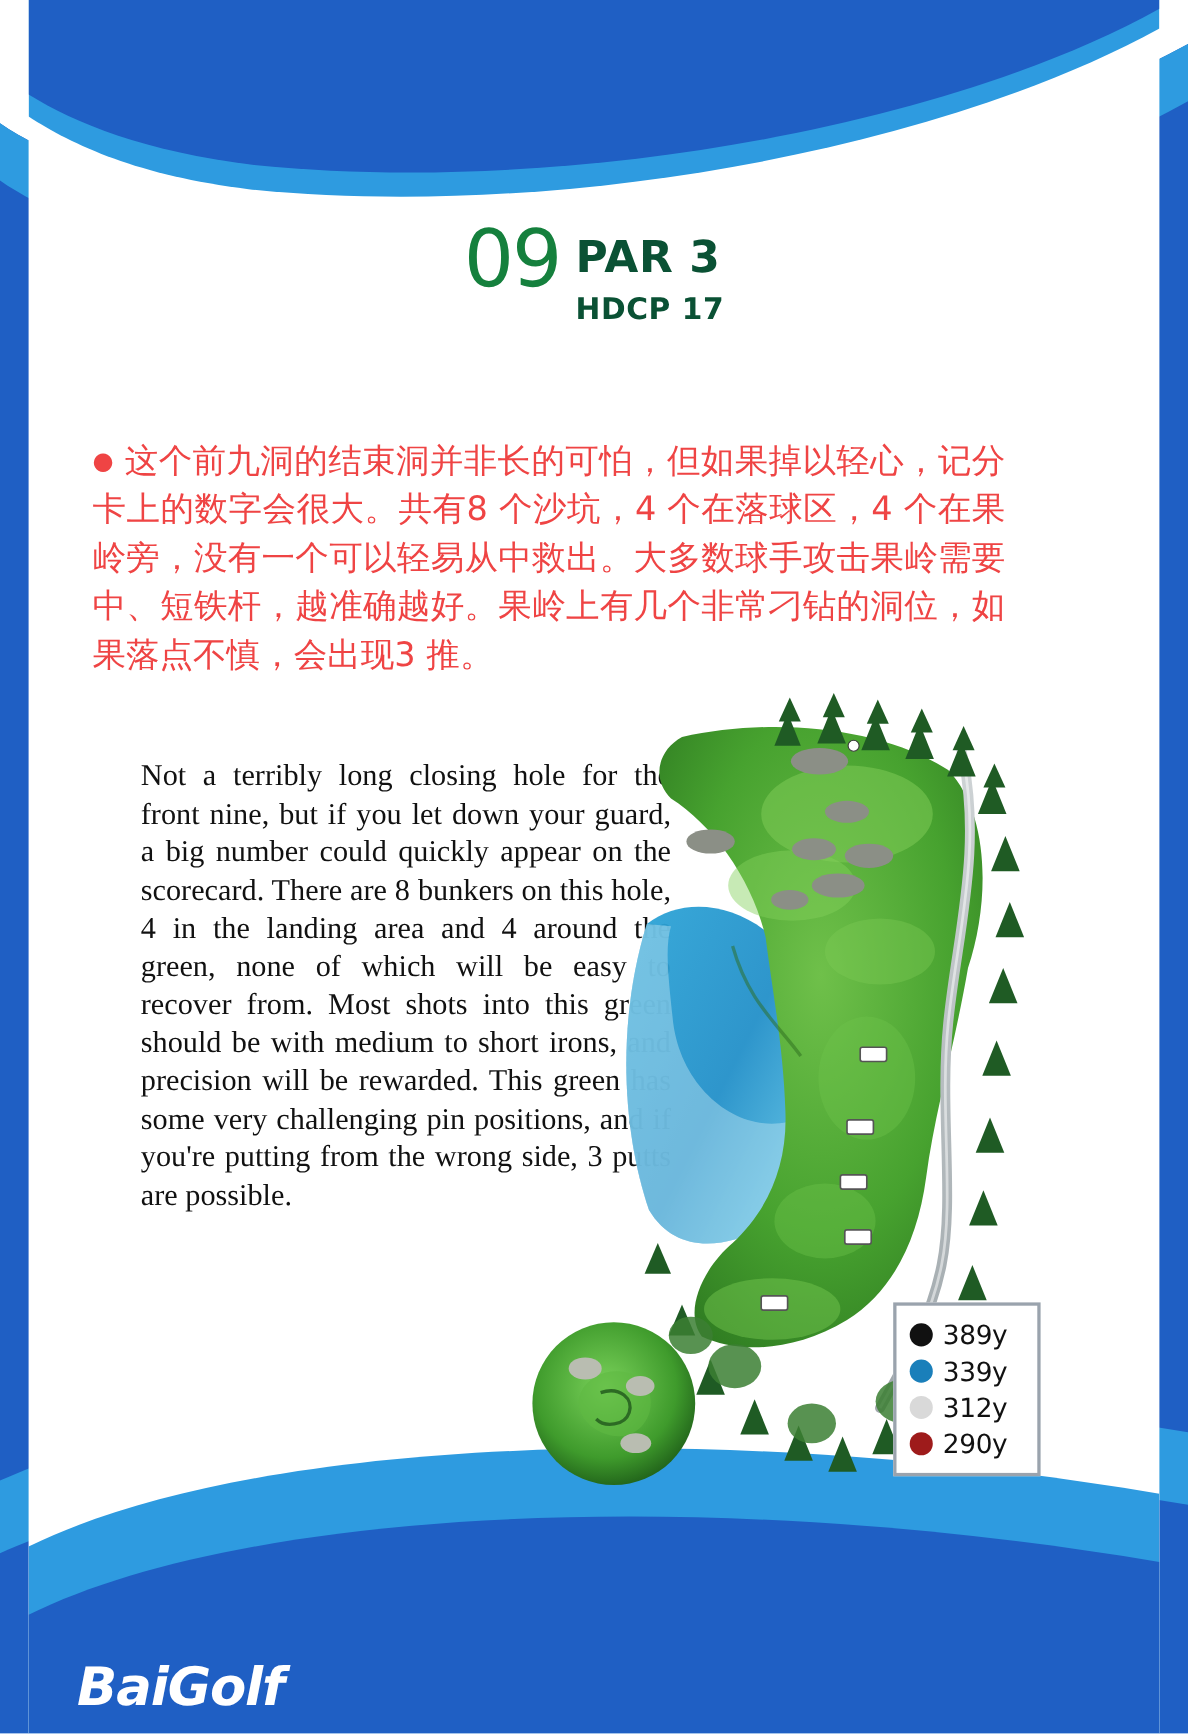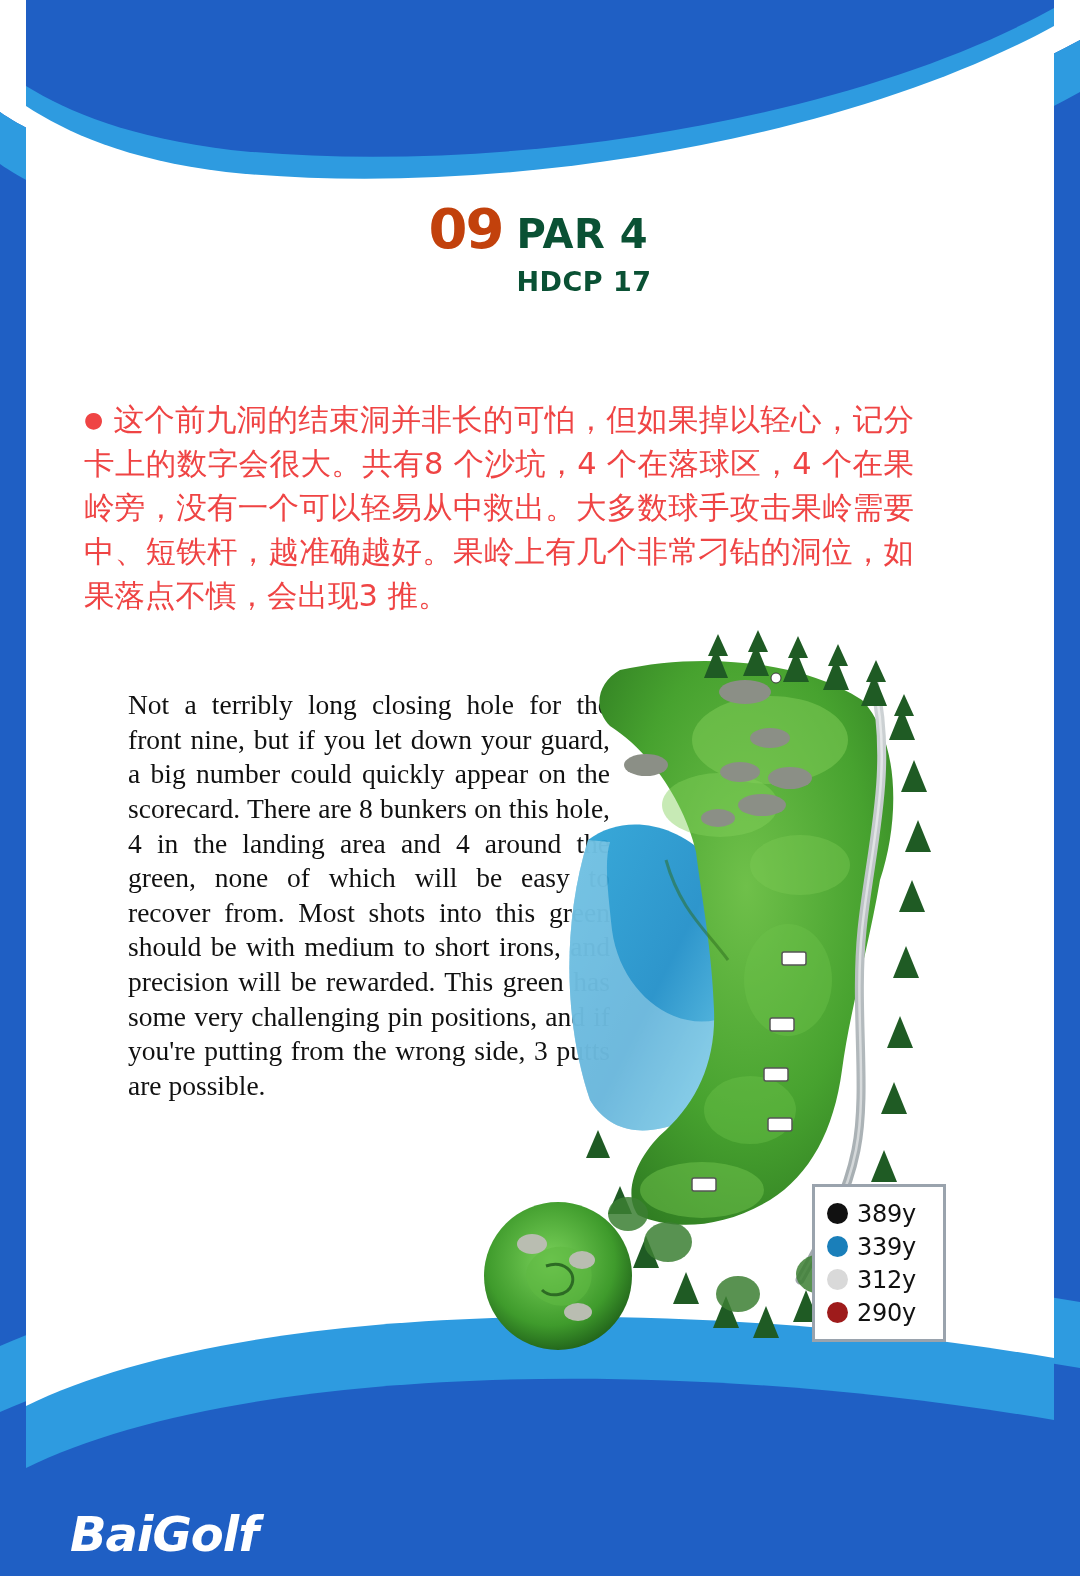--- a/index.html
+++ b/index.html
@@ -46,25 +46,25 @@
     position: absolute;
     left: 0; right: 0;
     top: 205px;
     display: flex;
     justify-content: center;
     align-items: flex-start;
     gap: 14px;
   }
   .hole-number {
     font-family: "DejaVu Sans", sans-serif;
-    font-weight: 700;
-    font-size: 56px;
+    font-weight: 400;
+    font-size: 72px;
     line-height: 0.86;
     letter-spacing: -2px;
-    color: #c2410c;
+    color: #15803d;
   }
   .hole-meta {
     padding-top: 8px;
   }
   .hole-par {
     font-family: "DejaVu Sans", sans-serif;
     font-weight: 700;
     font-size: 40px;
     line-height: 1.05;
     color: #0a5134;
@@ -192,21 +192,21 @@
 
   <svg style="position:absolute;left:26px;bottom:0;width:1028px;height:330px;" viewBox="0 0 1028 330" preserveAspectRatio="none">
     <path d="M0,160 C190,66 600,40 1028,112 L1028,330 L0,330 Z" fill="#2e9be0"></path>
     <path d="M0,222 C190,128 600,102 1028,174 L1028,330 L0,330 Z" fill="#1f5fc4"></path>
   </svg>
 </div>
 
 <div class="hole-header">
   <div class="hole-number">09</div>
   <div class="hole-meta">
-    <div class="hole-par">PAR 4</div>
+    <div class="hole-par">PAR 3</div>
     <div class="hole-hdcp">HDCP 17</div>
   </div>
 </div>
 
 <div class="desc-cn">
   <span class="bullet">●</span><span>这个前九洞的结束洞并非长的可怕，但如果掉以轻心，记分卡上的数字会很大。共有8 个沙坑，4 个在落球区，4 个在果岭旁，没有一个可以轻易从中救出。大多数球手攻击果岭需要中、短铁杆，越准确越好。果岭上有几个非常刁钻的洞位，如果落点不慎，会出现3 推。</span>
 </div>
 
 <div class="desc-en">Not a terribly long closing hole for the front nine, but if you let down your guard, a big number could quickly appear on the scorecard. There are 8 bunkers on this hole, 4 in the landing area and 4 around the green, none of which will be easy to recover from. Most shots into this green should be with medium to short irons, and precision will be rewarded. This green has some very challenging pin positions, and if you're putting from the wrong side, 3 putts are possible.</div>
 

